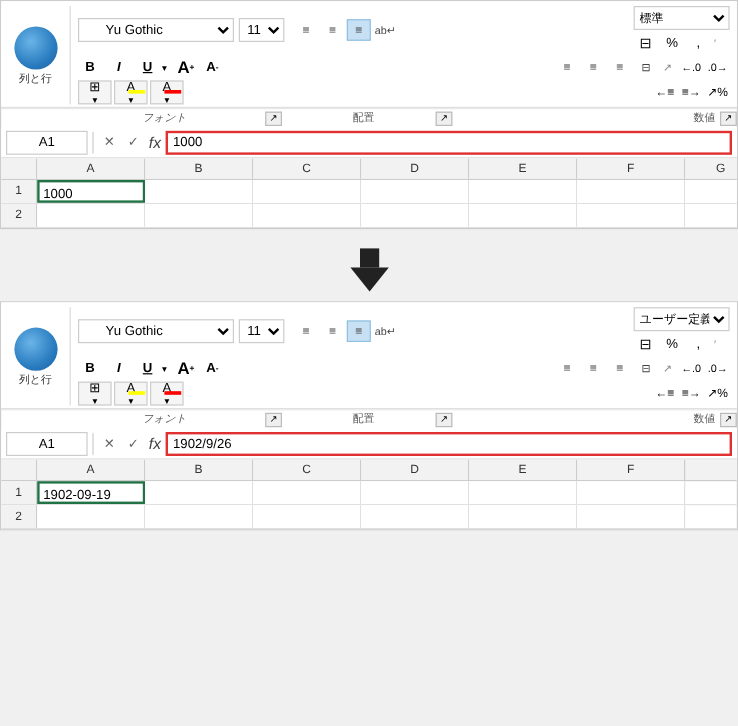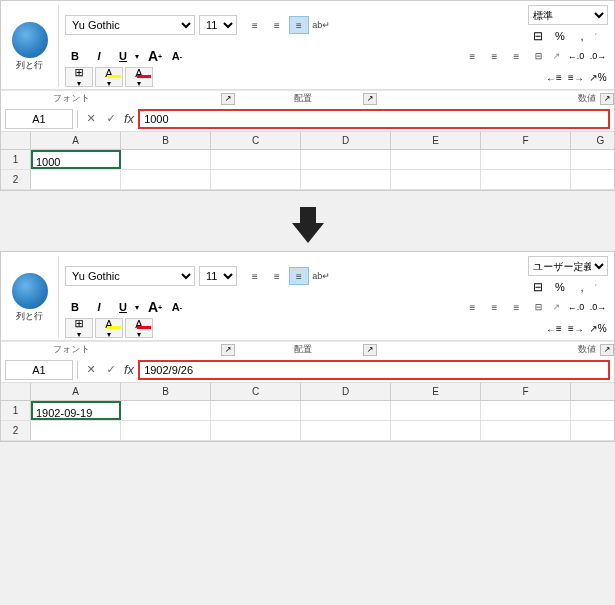--- a/index.html
+++ b/index.html
@@ -66,21 +66,21 @@
       display: flex;
       align-items: center;
       gap: 4px;
     }
 
     .font-selector {
       width: 130px;
       height: 20px;
       font-size: 11px;
       border: 1px solid #ccc;
-      padding: 0 2px;
+      padding: 0 18px;
       background: #fff;
     }
 
     .size-selector {
       width: 38px;
       height: 20px;
       font-size: 11px;
       border: 1px solid #ccc;
       padding: 0 2px;
       background: #fff;
@@ -209,20 +209,22 @@
       display: flex;
       align-items: center;
       border-top: 1px solid #e8e8e8;
       padding: 1px 0;
       font-size: 9px;
       color: #555;
     }
 
     .label-font {
       width: 168px;
+      text-align: center;
+      font-style: italic;
     }
 
     .label-expand {
       width: 14px;
       height: 12px;
       border: 1px solid #bbb;
       cursor: pointer;
       display: flex;
       align-items: center;
       justify-content: center;

